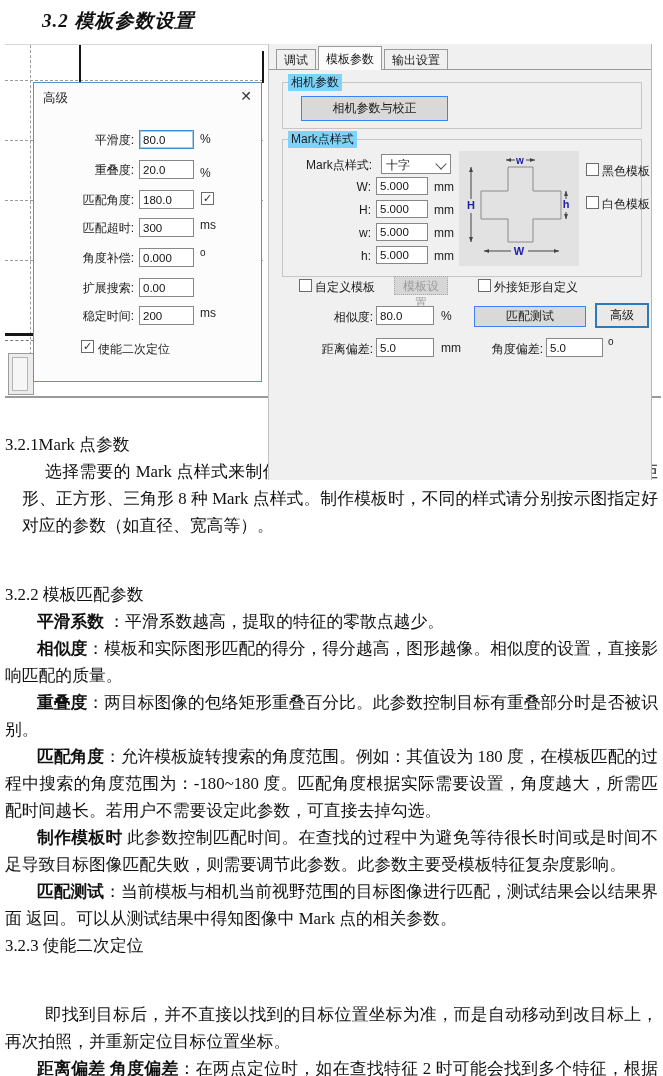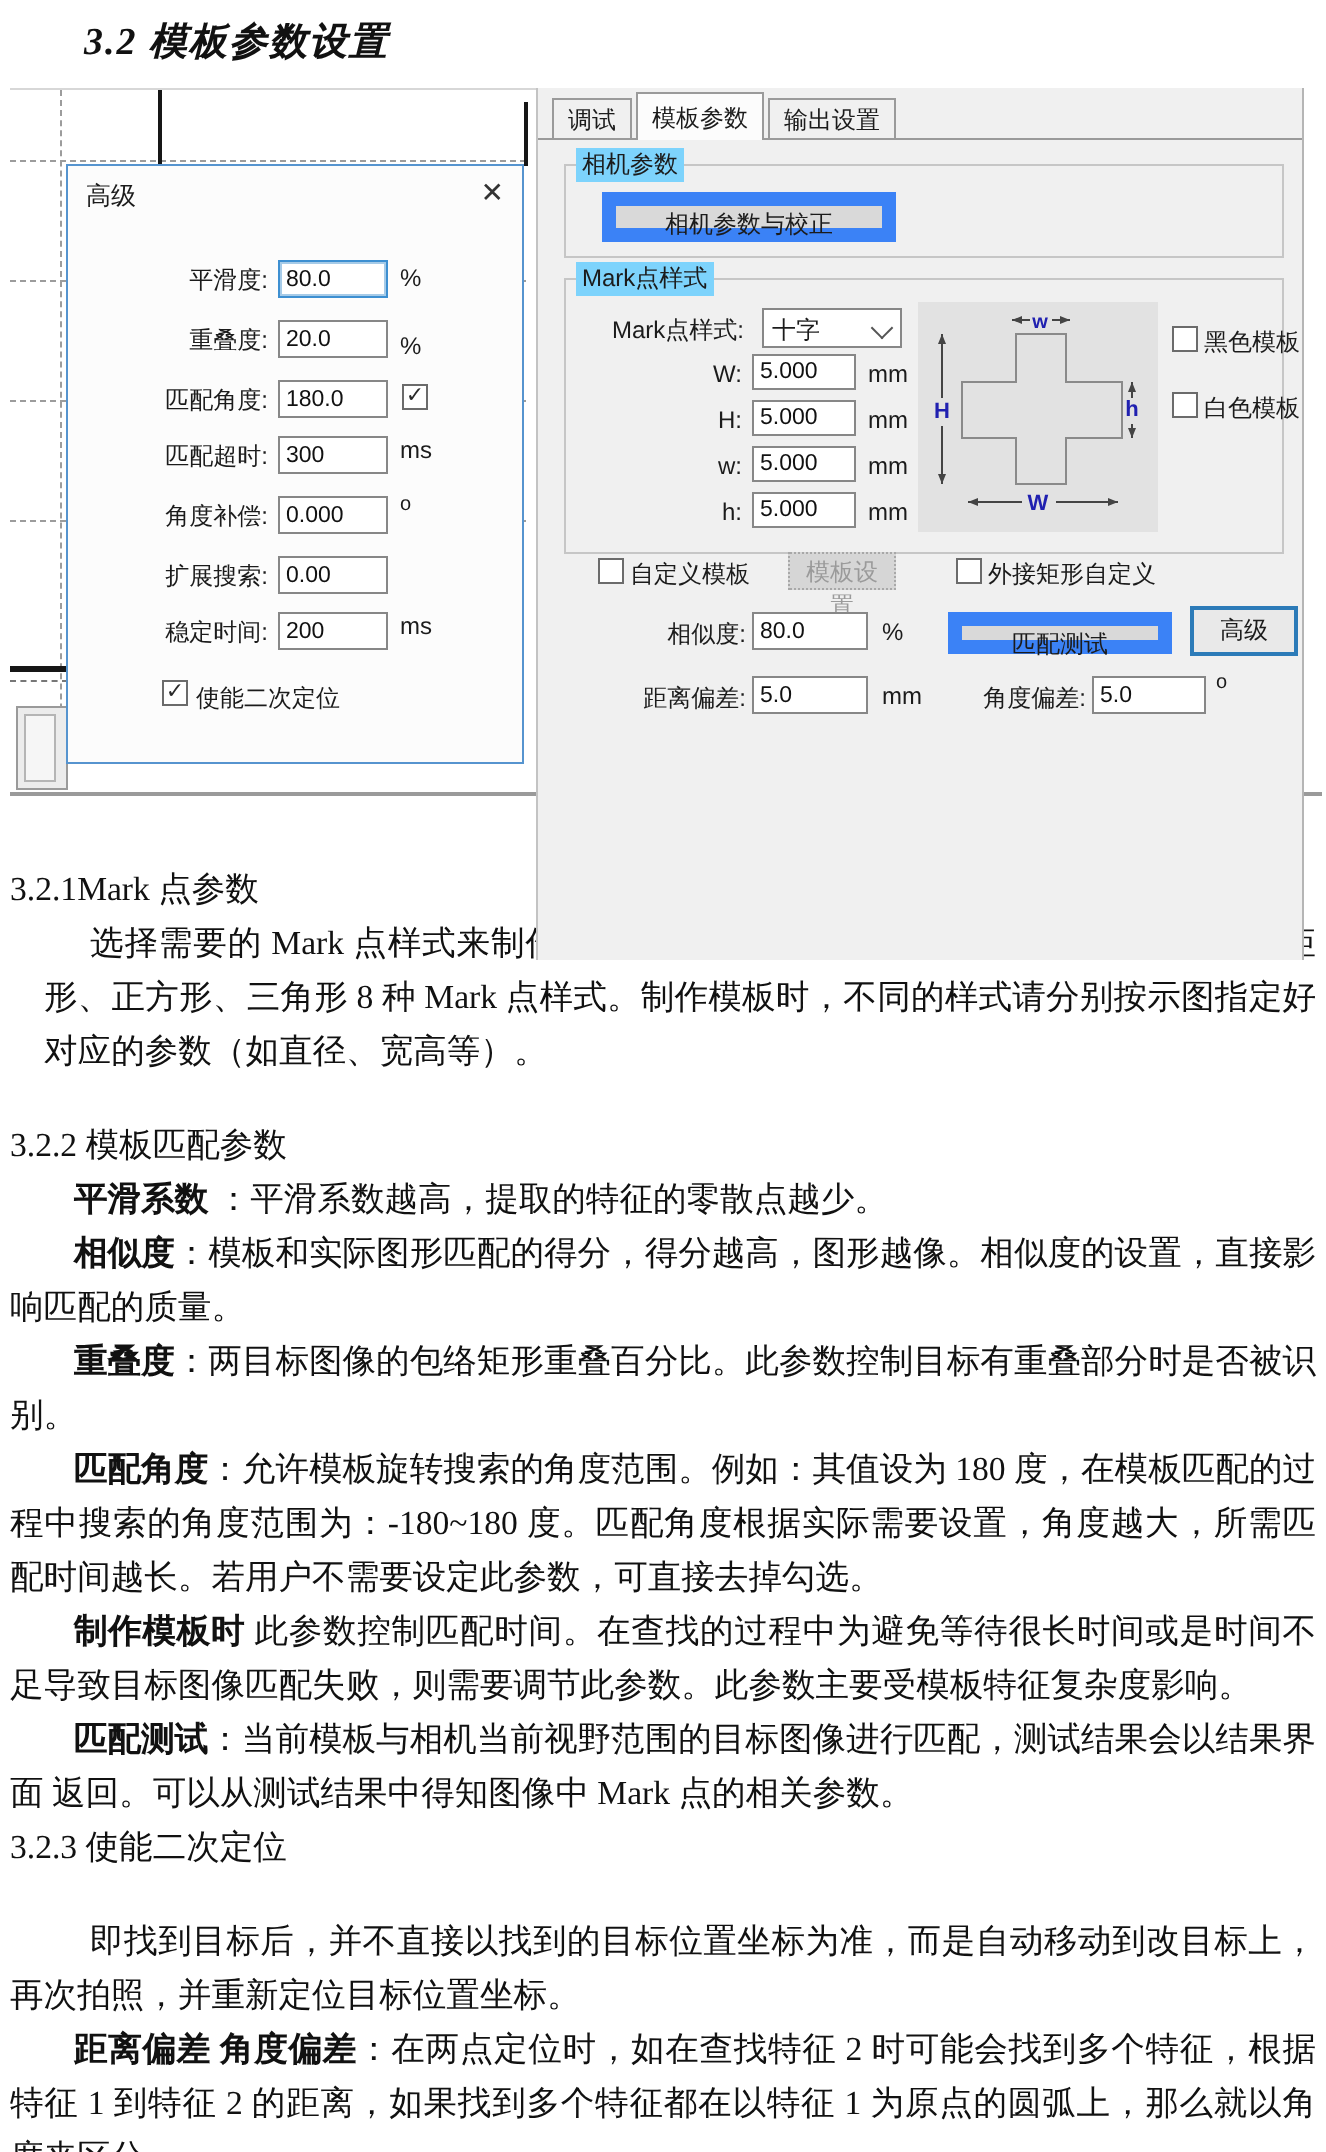--- a/index.html
+++ b/index.html
@@ -20,21 +20,21 @@
 
   
   .panel{position:absolute;left:263px;top:0;width:382px;height:436px;background:#f0f0f0;
          border-left:1px solid #c3c3c3;border-right:1px solid #b5b5b5;font-size:12px;color:#1b1b1b;}
   .tabline{position:absolute;left:0;top:25px;width:382px;border-top:1px solid #9a9a9a;}
   .tab{position:absolute;top:5px;height:20px;padding:0 7px;line-height:20px;background:#f0f0f0;
        border:1px solid #9a9a9a;border-bottom:none;box-sizing:border-box;}
   .tab.active{top:2px;height:24px;line-height:24px;background:#fcfcfc;z-index:2;}
   .group{position:absolute;border:1px solid #c6c6c6;}
   .gtitle{position:absolute;top:-9px;left:5px;background:#7dd3fc;padding:0 3px;}
-  .btn{position:absolute;background:#d9d9d9;border:7px solid #3b82f6;font-size:12px;color:#1b1b1b;
+  .btn{position:absolute;background:#d9d9d9;border:1px solid #3b82f6;font-size:12px;color:#1b1b1b;
        text-align:center;box-sizing:border-box;font-family:inherit;}
   .btn.disabled{background:#d6d6d6;border:1px dotted #a8a8a8;color:#9a9a9a;}
   .btn.focusedblue{background:#e9e9e9;border:2px solid #2c7bb8;}
   .field{position:absolute;background:#fff;border:1px solid #878787;font-size:11.5px;padding:1px 3px;
          box-sizing:border-box;font-family:inherit;color:#111;}
   .field.focusedblue{border:1px solid #3d8fd1;box-shadow:0 0 0 1px #a6cbe8 inset;}
   .lab{position:absolute;white-space:nowrap;}
   .lab.r{text-align:right;}
   .combo{position:absolute;background:#fff;border:1px solid #878787;box-sizing:border-box;padding:2px 4px;}
   .combo .chev{position:absolute;right:5px;top:5px;width:7px;height:7px;border-right:1px solid #555;
@@ -51,21 +51,21 @@
   .dlg-close{position:absolute;right:9px;top:5px;font-size:14px;color:#333;cursor:default;}
   .drow{position:absolute;left:0;width:227px;height:20px;}
   .dlabel{position:absolute;left:0;top:2px;width:100px;text-align:right;}
   .dinput{position:absolute;left:105px;top:0;width:55px;height:19px;}
   .dunit{position:absolute;left:166px;top:2px;}
 
   
   .caption{text-align:center;font-size:17px;margin:7px 0 3px 0;}
   .textblock{margin:0 5px 0 5px;font-size:16.8px;line-height:27px;text-align:justify;}
   .sec{margin:0;}
-  .gap-top{margin-top:20px;}
+  .gap-top{margin-top:42px;}
   .p321{margin-left:17px;text-indent:23px;}
   .pind{text-indent:40px;}
   .term{text-indent:32px;}
   b{font-weight:bold;}
 </style>
 </head>
 <body>
 
 <div class="page">
 

